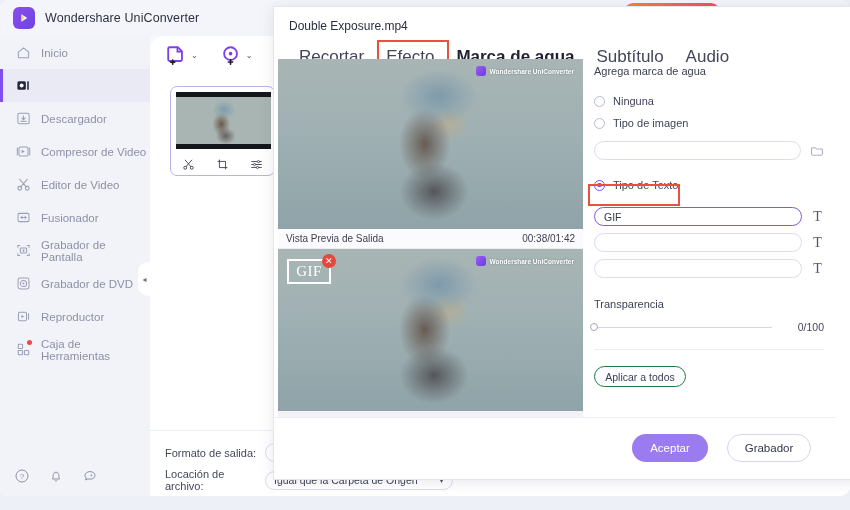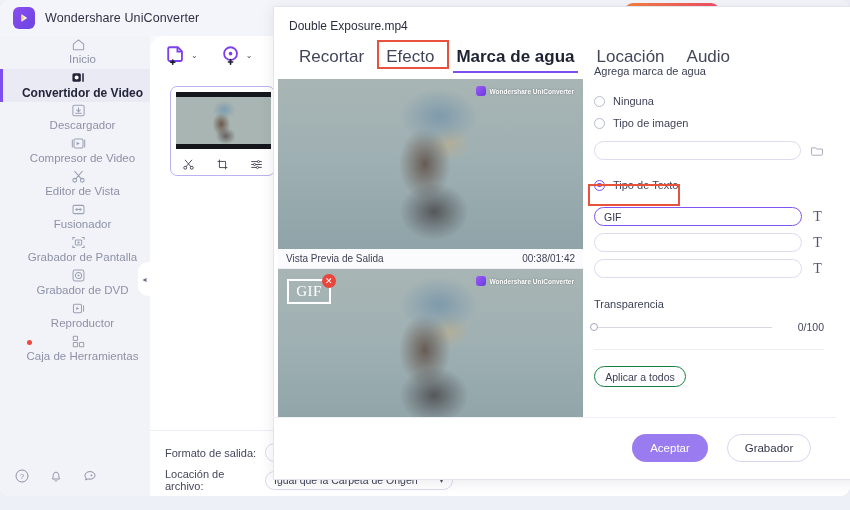--- a/index.html
+++ b/index.html
@@ -67,21 +67,20 @@
     background: #f2f3f9;
   }
   .nav-item {
     position: relative;
     height: 33px;
     display: flex; align-items: center;
     padding-left: 15px;
     color: #8d91a6;
     font-size: 11.5px;
     cursor: pointer;
-    flex-direction: column;
   }
   .nav-item .nav-icon {
     width: 17px; height: 17px; margin-right: 9px;
     display: flex; align-items: center; justify-content: center;
     flex: 0 0 17px;
   }
   .nav-item.active {
     background: #e9eaf4;
     color: #23263a;
     font-weight: bold;
@@ -207,21 +206,21 @@
   }
   .tab-highlight {
     position: absolute; left: 103px; top: 33px;
     width: 72px; height: 29px;
     border: 2px solid #e8513c;
     pointer-events: none;
   }
 
   
   .preview-col {
-    position: absolute; left: 4px; top: 52px; width: 305px; height: 395px; margin-top: 20px;
+    position: absolute; left: 4px; top: 52px; width: 305px; height: 395px;
   }
   .vid {
     position: relative; width: 305px; height: 170px;
     background: linear-gradient(180deg,#a8b5b4 0%,#9fb0b3 45%,#8fa3a8 100%);
     overflow: hidden;
   }
   .vid.tall { height: 162px; }
   .vid-figure {
     position: absolute; left: 50%; top: 0; transform: translateX(-50%);
     width: 155px; height: 100%;
@@ -384,21 +383,20 @@
       </div>
 
       <div class="nav-item active">
         <span class="nav-icon">
           <svg width="15" height="15" viewBox="0 0 16 16" class="svgico">
             <rect x="1.5" y="3.5" width="9" height="9" rx="1.6" fill="#23263a"></rect>
             <circle cx="6" cy="8" r="2.1" fill="#ffffff"></circle>
             <rect x="12" y="3.5" width="1.6" height="9" fill="#23263a"></rect>
           </svg>
         </span>
-        <span>Convertidor de Video</span>
       </div>
 
       <div class="nav-item">
         <span class="nav-icon">
           <svg width="15" height="15" viewBox="0 0 16 16" class="svgico">
             <rect x="2" y="2.5" width="12" height="11" rx="1.6" fill="none" stroke="#9aa0b4" stroke-width="1.1"></rect>
             <path d="M8 5 V9 M6 7.4 L8 9.4 L10 7.4 M5 11 H11" fill="none" stroke="#9aa0b4" stroke-width="1.1" stroke-linecap="round"></path>
           </svg>
         </span>
         <span>Descargador</span>
@@ -416,21 +414,21 @@
       </div>
 
       <div class="nav-item">
         <span class="nav-icon">
           <svg width="15" height="15" viewBox="0 0 16 16" class="svgico">
             <circle cx="4" cy="12" r="2" fill="none" stroke="#9aa0b4" stroke-width="1.1"></circle>
             <circle cx="12" cy="12" r="2" fill="none" stroke="#9aa0b4" stroke-width="1.1"></circle>
             <path d="M5 10.6 L12 2.5 M11 10.6 L4 2.5" stroke="#9aa0b4" stroke-width="1.1" stroke-linecap="round"></path>
           </svg>
         </span>
-        <span>Editor de Vista</span>
+        <span>Editor de Video</span>
       </div>
 
       <div class="nav-item">
         <span class="nav-icon">
           <svg width="15" height="15" viewBox="0 0 16 16" class="svgico">
             <rect x="2.2" y="3.6" width="11.6" height="8.8" rx="1.3" fill="none" stroke="#9aa0b4" stroke-width="1.1"></rect>
             <path d="M5.2 8 H10.8 M6.6 6.6 L5.2 8 L6.6 9.4 M9.4 6.6 L10.8 8 L9.4 9.4" stroke="#9aa0b4" stroke-width="1.05" fill="none" stroke-linecap="round"></path>
           </svg>
         </span>
         <span>Fusionador</span>
@@ -590,21 +588,21 @@
     <div class="dlg-close">
       <svg width="13" height="13" viewBox="0 0 14 14" class="svgico">
         <path d="M2 2 L12 12 M12 2 L2 12" stroke="#5b5e70" stroke-width="1.2" stroke-linecap="round"></path>
       </svg>
     </div>
 
     <div class="dlg-tabs">
       <div class="dlg-tab"><span>Recortar</span></div>
       <div class="dlg-tab"><span>Efecto</span></div>
       <div class="dlg-tab active"><span>Marca de agua</span></div>
-      <div class="dlg-tab"><span>Locación</span></div>
+      <div class="dlg-tab"><span>Subtítulo</span></div>
       <div class="dlg-tab"><span>Audio</span></div>
     </div>
     <div class="tab-highlight"></div>
 
     <div class="preview-col">
 
       <div class="vid">
         <div class="vid-figure"></div>
         <div class="uc-mark">
           <span class="uc-mark-logo"></span>

